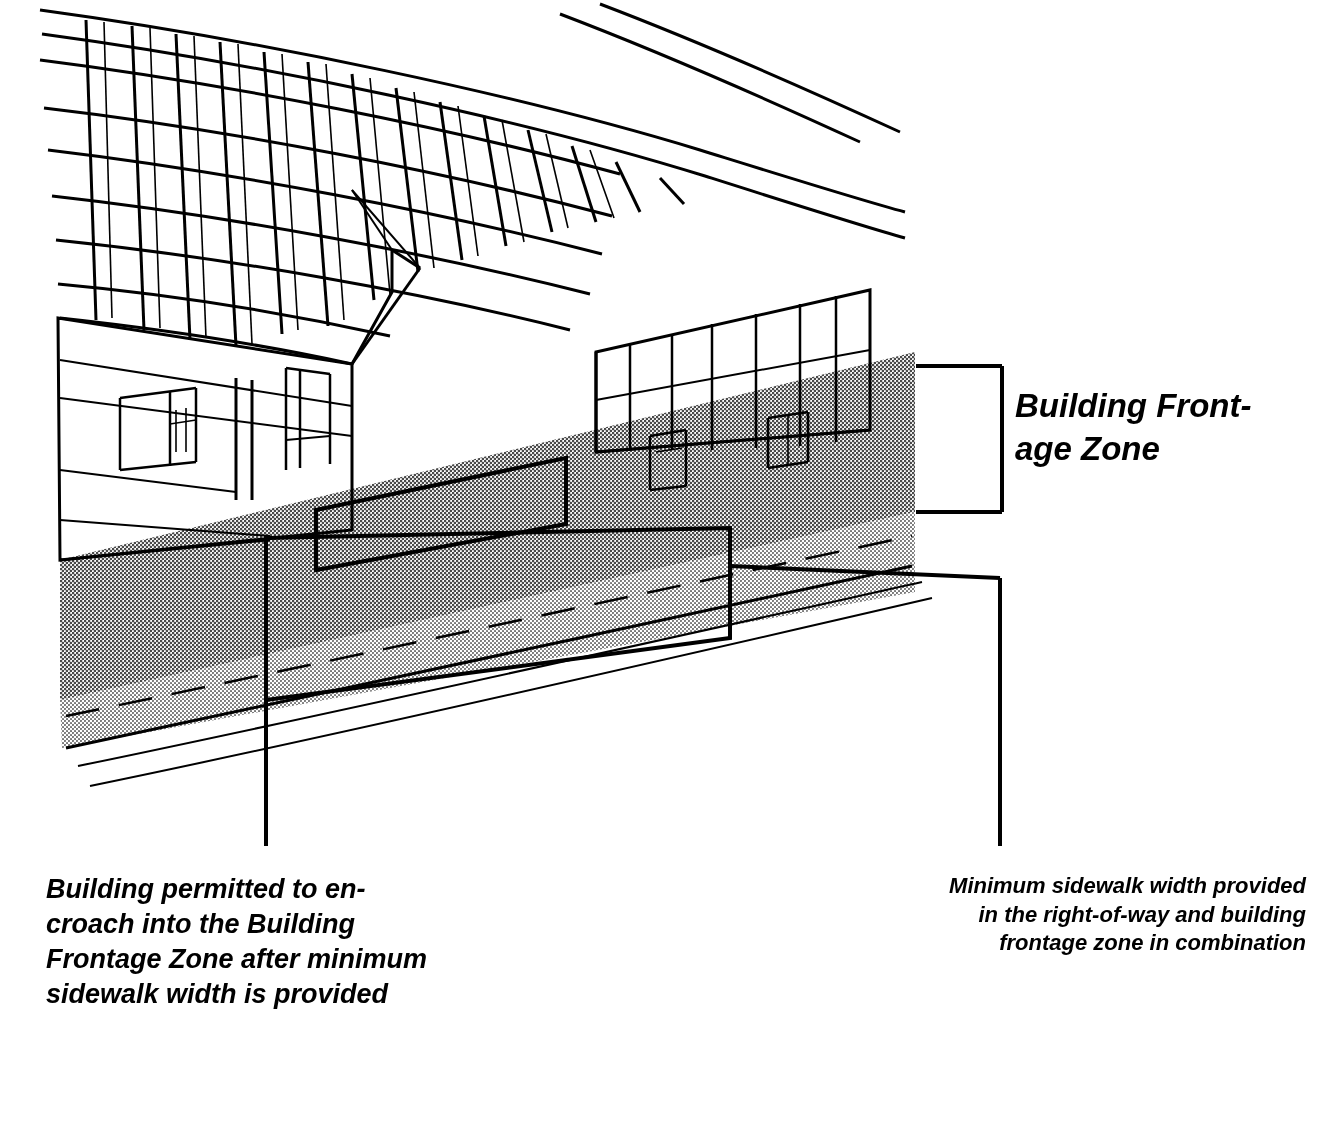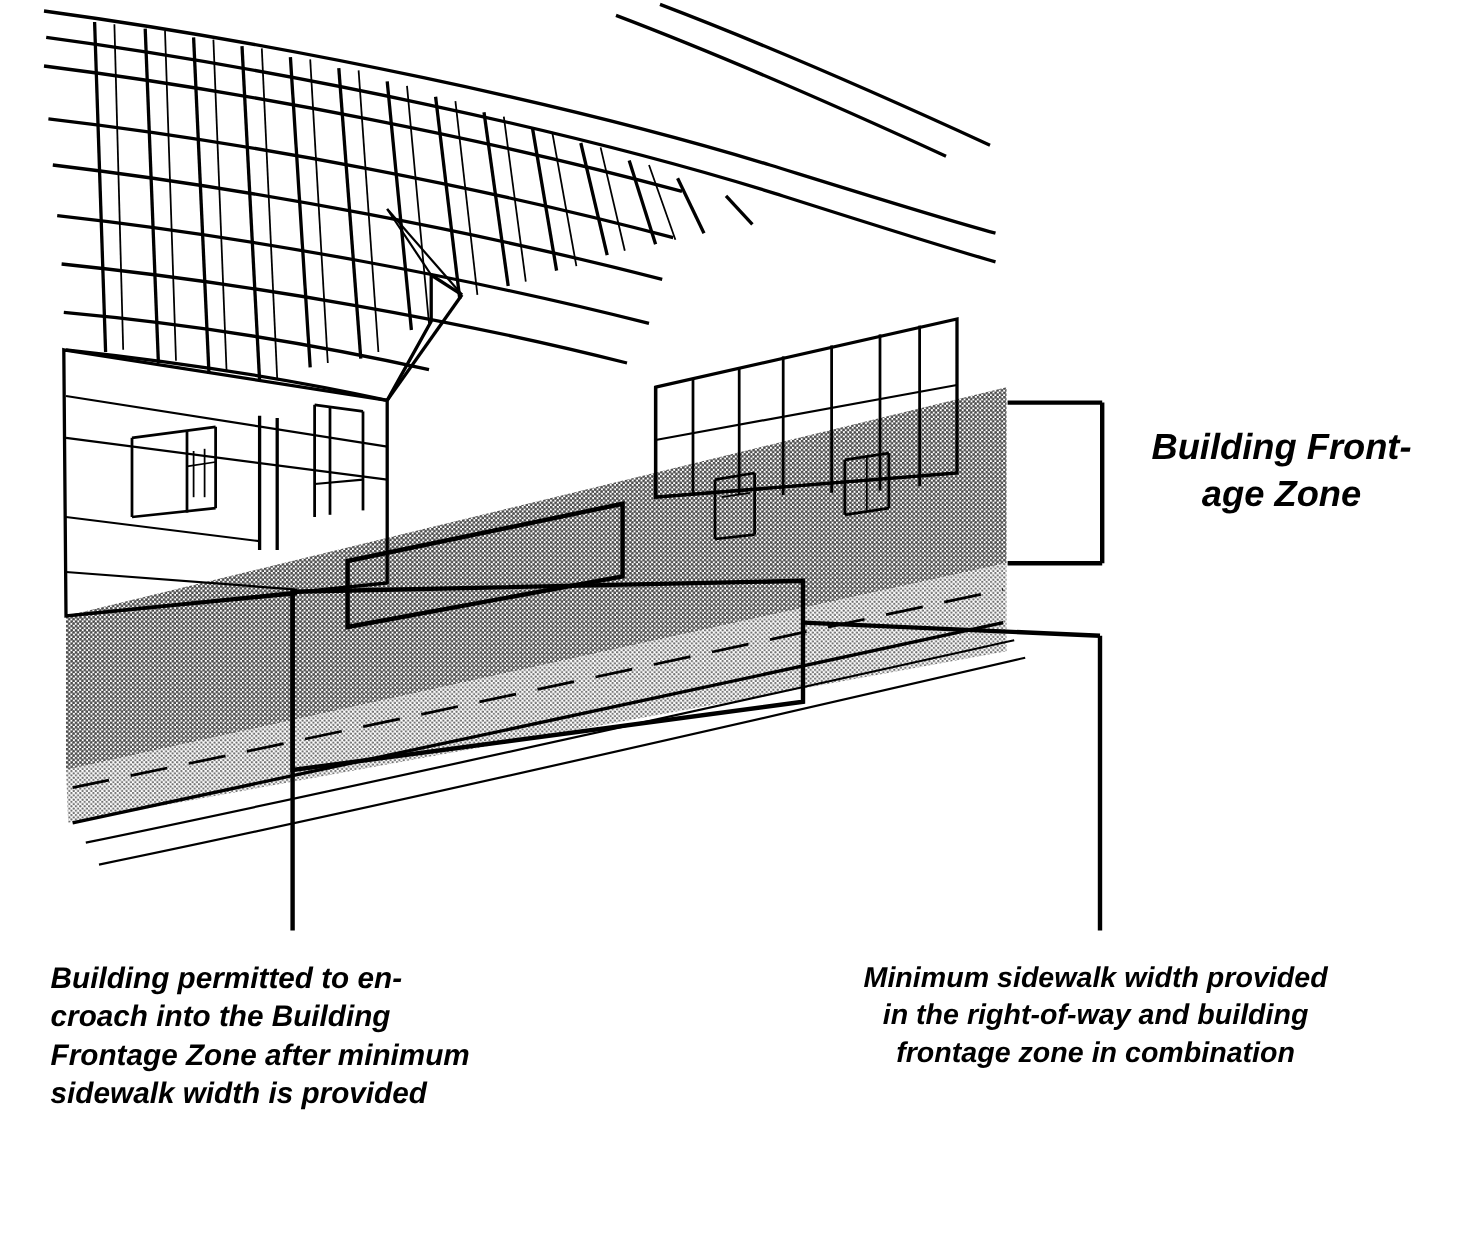--- a/index.html
+++ b/index.html
@@ -31,34 +31,33 @@
     font-weight: bold;
     color: #000000;
     line-height: 1.30;
     white-space: pre-line;
   }
   #caption-frontage-zone {
     left: 1015px;
     top: 385px;
     width: 300px;
     font-size: 33px;
-    text-align: center;
   }
   #caption-encroach {
     left: 46px;
     top: 872px;
     width: 540px;
     font-size: 27px;
   }
   #caption-sidewalk {
     left: 686px;
     top: 872px;
     width: 620px;
-    font-size: 26px;
-    text-align: center;
+    font-size: 22px;
+    text-align: right;
   }
 </style>
 </head>
 <body>
 
 <div id="page">
 
   <svg id="diagram-svg" viewBox="0 0 1338 1134">
     <defs>
       <pattern id="dotHatch" width="4" height="4" patternUnits="userSpaceOnUse">

